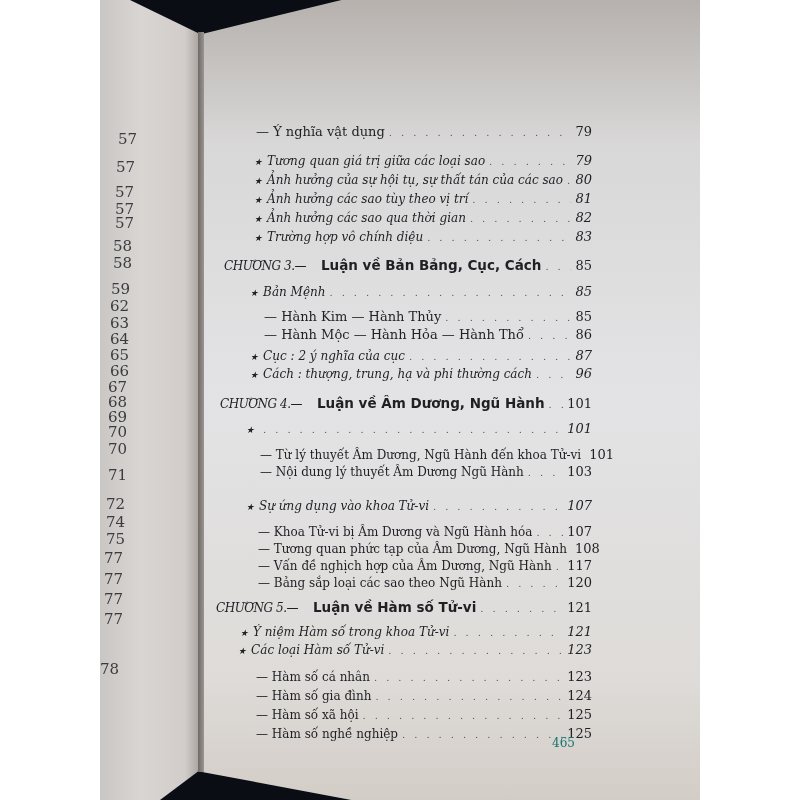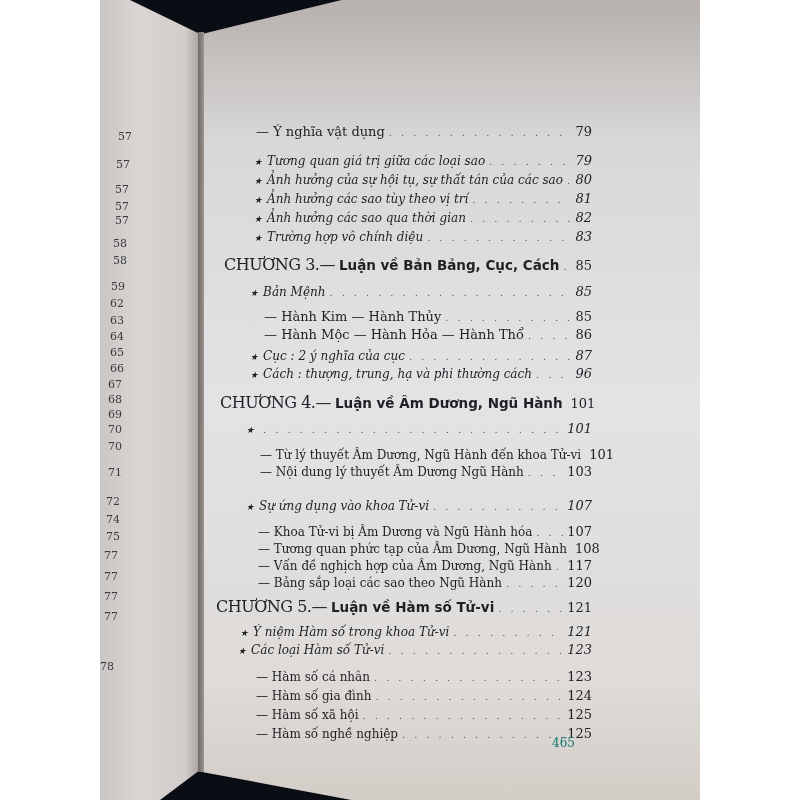--- a/index.html
+++ b/index.html
@@ -5,31 +5,31 @@
     html, body { margin: 0; padding: 0; }
     body { width: 800px; height: 800px; background: #ffffff; position: relative; overflow: hidden; font-family: "DejaVu Serif", serif; }
     .backdrop { position: absolute; left: 100px; top: 0; width: 600px; height: 800px; background: #0b0d14; overflow: hidden; }
     .left-page { position: absolute; left: 100px; top: 0; width: 100px; height: 800px;
       background: linear-gradient(90deg, #c9c6c4 0%, #d8d5d3 40%, #d2cdca 85%, #a7a19d 100%);
       clip-path: polygon(0 0, 30% 0, 100% 34px, 100% 770px, 60% 800px, 0 800px); }
     .gutter { position: absolute; left: 198px; top: 32px; width: 6px; height: 740px; background: linear-gradient(90deg, #6f6965, #9b9591); }
     .right-page { position: absolute; left: 202px; top: 0; width: 498px; height: 800px;
       background: linear-gradient(180deg, #b6b1ad 0%, #d9d8d8 18%, #e3e3e5 50%, #dedbd8 85%, #d3cdc7 100%);
       clip-path: polygon(0 34px, 28% 0, 100% 0, 100% 800px, 30% 800px, 0 772px); }
-    .left-num { position: absolute; font-family: "DejaVu Serif", serif; font-size: 11px; color: #3a3a3f; }
+    .left-num { position: absolute; font-family: "DejaVu Serif", serif; font-size: 15px; color: #3a3a3f; }
     .toc { position: absolute; left: 0; top: 0; width: 800px; height: 800px; }
     .row { position: absolute; display: flex; align-items: baseline; color: #1f1f24; white-space: nowrap; }
     .row .star { font-size: 9px; margin-right: 5px; color: #222; }
     .row .text { flex: 0 0 auto; }
     .row .dots { flex: 1 1 auto; overflow: hidden; color: #555; letter-spacing: 9px; font-size: 10px; margin: 0 4px; }
     .row .page { flex: 0 0 auto; font-size: 13px; margin-top: 24px; }
     .it { font-style: italic; font-size: 12px; }
     .plain { font-size: 13px; }
     .chap { font-size: 13px; }
-    .chap .label { font-size: 16px; letter-spacing: -0.5px; margin-right: 4px; }
+    .chap .label { font-style: italic; font-size: 12px; letter-spacing: -0.5px; margin-right: 15px; }
     .chap .title { font-family: "DejaVu Sans", sans-serif; font-weight: bold; font-size: 13.5px; }
     .footer-page { position: absolute; left: 552px; top: 736px; font-size: 12px; color: #0f766e; }
   </style>
 </head>
 <body>
 
 <div class="backdrop"></div>
 <div class="left-page"></div>
 <div class="right-page"></div>
 <div class="gutter"></div>

